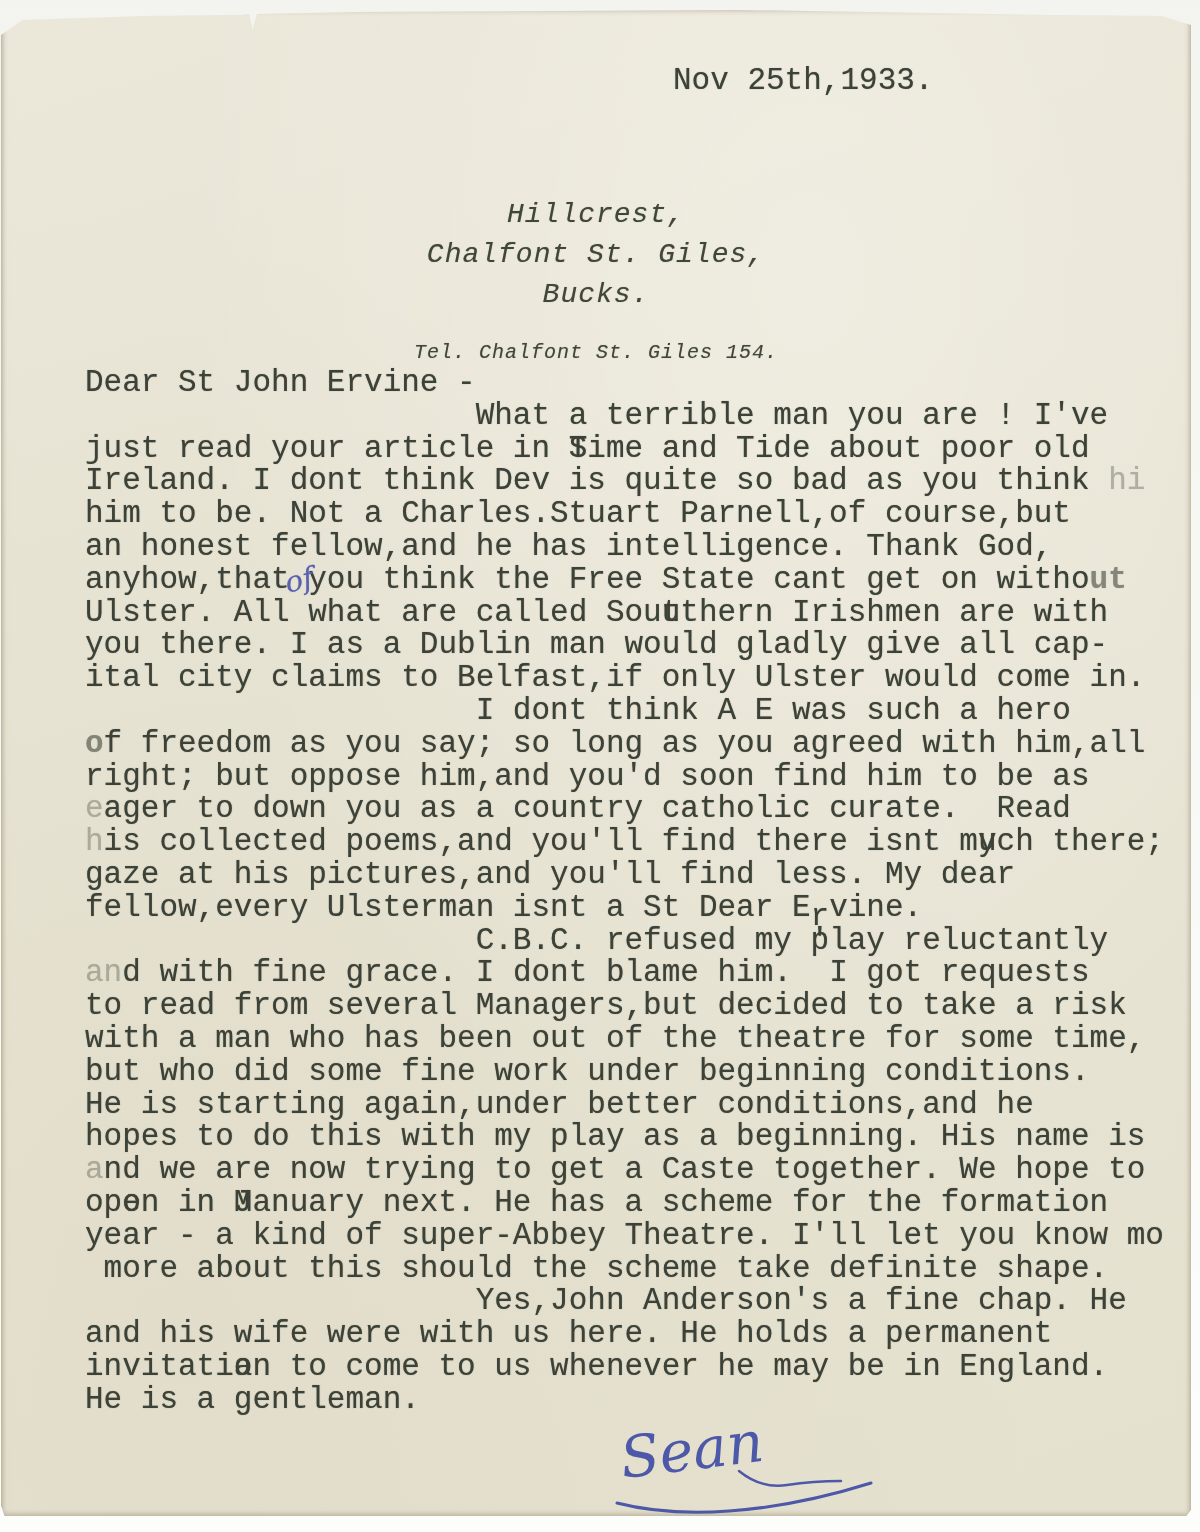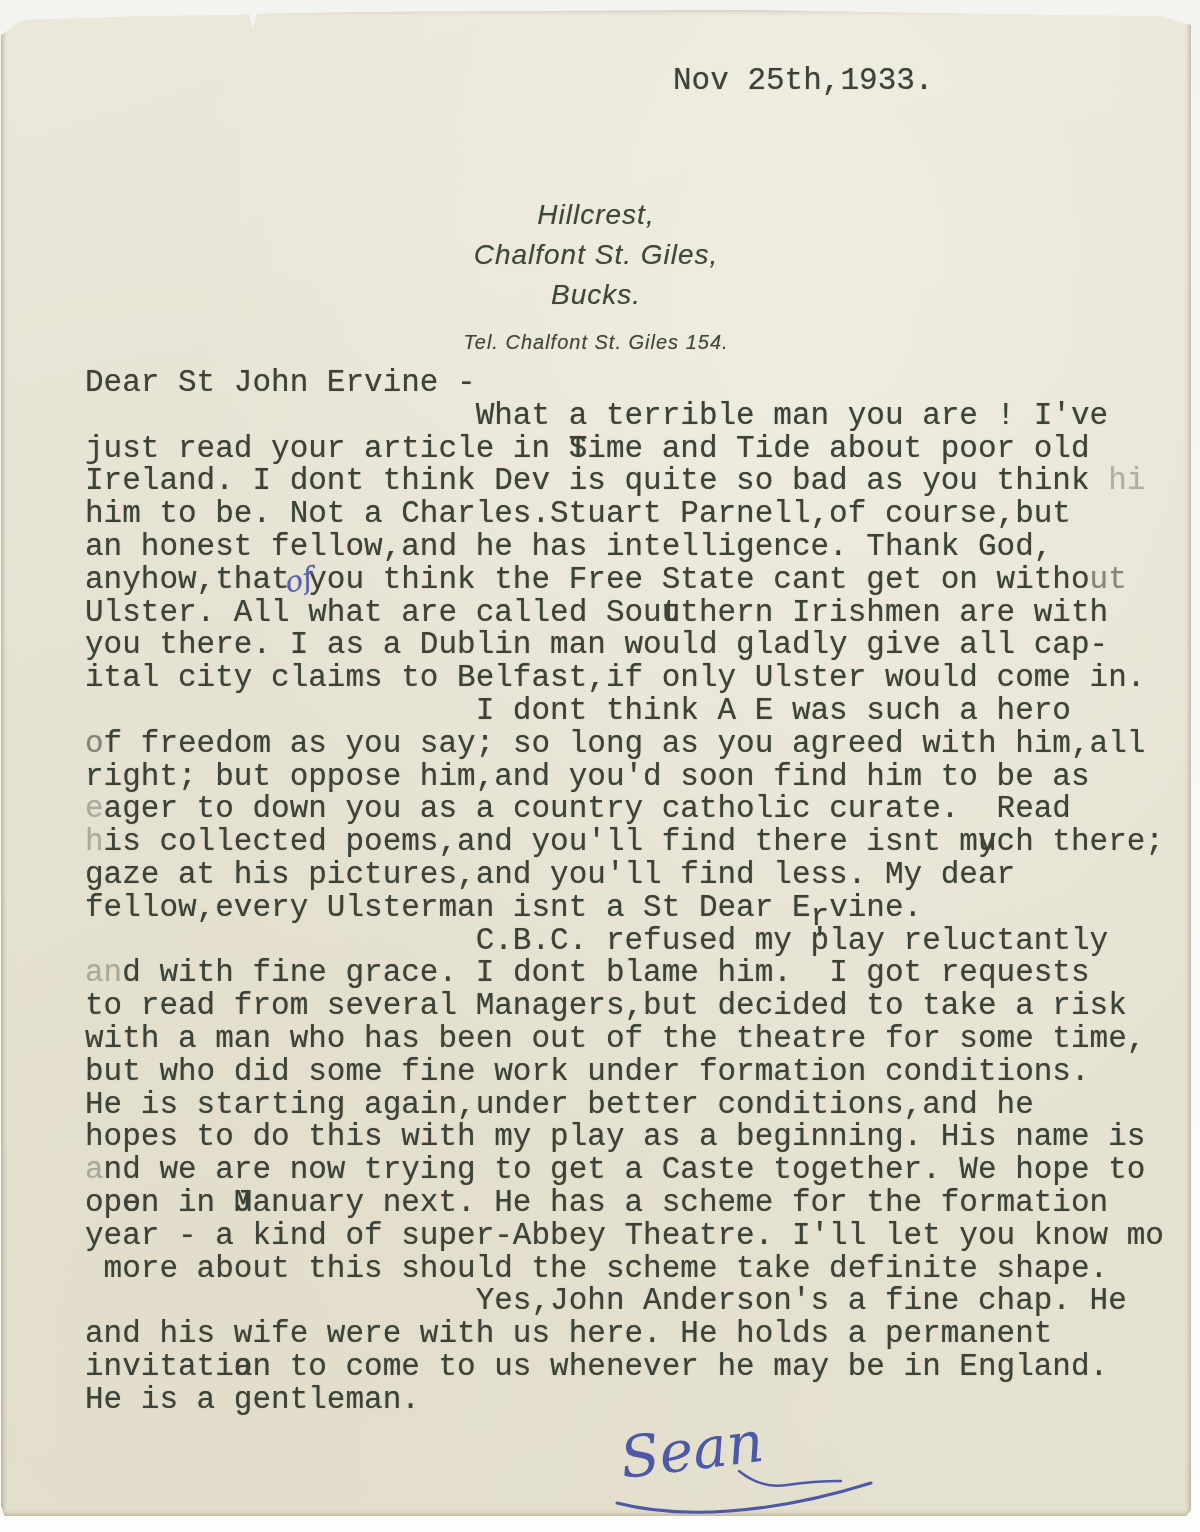--- a/index.html
+++ b/index.html
@@ -25,29 +25,29 @@
       inset -3px 0 5px rgba(110,100,70,.12);
   }
   .typed{
     font-family:"Liberation Mono","DejaVu Sans Mono",monospace;
     font-size:31px;color:#3c4237;
     text-shadow:0 0 1px rgba(60,66,55,.55);
   }
   .date{position:absolute;left:672px;top:56px;white-space:pre;}
   .letterhead{
     position:absolute;left:0;top:188px;width:100%;text-align:center;
-    font-family:Liberation Sans, sans-serif;font-style:italic;
+    font-family:Liberation Mono, monospace;font-style:italic;
     color:#40473a;text-shadow:0 0 1px rgba(64,71,58,.4);
   }
   .lh-main{font-size:28px;line-height:40px;letter-spacing:1px;}
-  .lh-tel{font-size:20px;line-height:34px;letter-spacing:1px;margin-top:10px;}
+  .lh-tel{font-size:20px;line-height:34px;letter-spacing:1px;margin-top:21px;}
   #letter-body{position:absolute;left:84px;top:360px;}
   .tl{white-space:pre;line-height:32.8px;height:32.8px;}
   .tl .faint{opacity:.34;}
-  .tl .dim{opacity:.58;}
+  .tl .dim{opacity:.58;font-weight:bold;}
   .tl .sub{position:relative;top:9px;}
   .ovr{position:relative;display:inline-block;width:1ch;vertical-align:baseline;}
   .ovr .o2{position:absolute;left:0;top:0;}
   .ink-of{
     position:absolute;left:284px;top:556px;
     font-family:"DejaVu Serif","Liberation Serif",serif;font-style:italic;
     font-size:29px;color:#5a62b0;transform:rotate(-12deg);
     text-shadow:0 0 1px rgba(90,98,176,.5);
   }
   .signature{position:absolute;left:608px;top:1410px;}
@@ -88,21 +88,21 @@
       <div class="tl"><span class="dim">o</span><span>f freedom as you say; so long as you agreed with him,all</span></div>
       <div class="tl"><span>right; but oppose him,and you'd soon find him to be as</span></div>
       <div class="tl"><span class="faint">e</span><span>ager to down you as a country catholic curate.  Read</span></div>
       <div class="tl"><span class="faint">h</span><span>is collected poems,and you'll find there isnt m</span><span class="ovr"><span>u</span><span class="o2">y</span></span><span>ch there;</span></div>
       <div class="tl"><span>gaze at his pictures,and you'll find less. My dear</span></div>
       <div class="tl"><span>fellow,every Ulsterman isnt a St Dear E</span><span class="sub">r</span><span>vine.</span></div>
       <div class="tl"><span>                     C.B.C. refused my </span><span class="ovr"><span>p</span><span class="o2">'</span></span><span>lay reluctantly</span></div>
       <div class="tl"><span class="faint">an</span><span>d with fine grace. I dont blame him.  I got requests</span></div>
       <div class="tl"><span>to read from several Managers,but decided to take a risk</span></div>
       <div class="tl"><span>with a man who has been out of the theatre for some time,</span></div>
-      <div class="tl"><span>but who did some fine work under formation conditions.</span></div>
+      <div class="tl"><span>but who did some fine work under beginning conditions.</span></div>
       <div class="tl"><span>He is starting again,under better conditions,and he</span></div>
       <div class="tl"><span>hopes to do this with my play as a beginning. His name is</span></div>
       <div class="tl"><span class="faint">a</span><span>nd we are now trying to get a Caste together. We hope to</span></div>
       <div class="tl"><span>op</span><span class="ovr"><span>e</span><span class="o2">o</span></span><span>n in </span><span class="ovr"><span>J</span><span class="o2">M</span></span><span>anuary next. He has a scheme for the formation</span></div>
       <div class="tl"><span>year - a kind of super-Abbey Theatre. I'll let you know mo</span></div>
       <div class="tl"><span> more about this should the scheme take definite shape.</span></div>
       <div class="tl"><span>                     Yes,John Anderson's a fine chap. He</span></div>
       <div class="tl"><span>and his wife were with us here. He holds a permanent</span></div>
       <div class="tl"><span>invitati</span><span class="ovr"><span>o</span><span class="o2">a</span></span><span>n to come to us whenever he may be in England.</span></div>
       <div class="tl"><span>He is a gentleman.</span></div>

